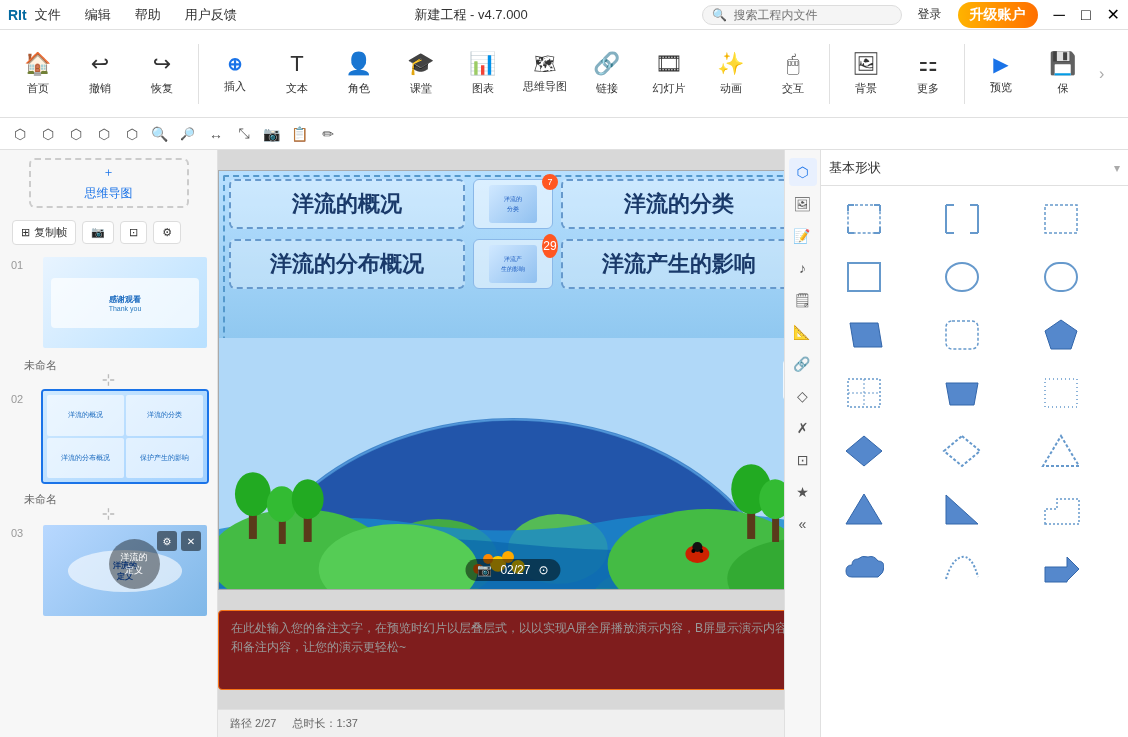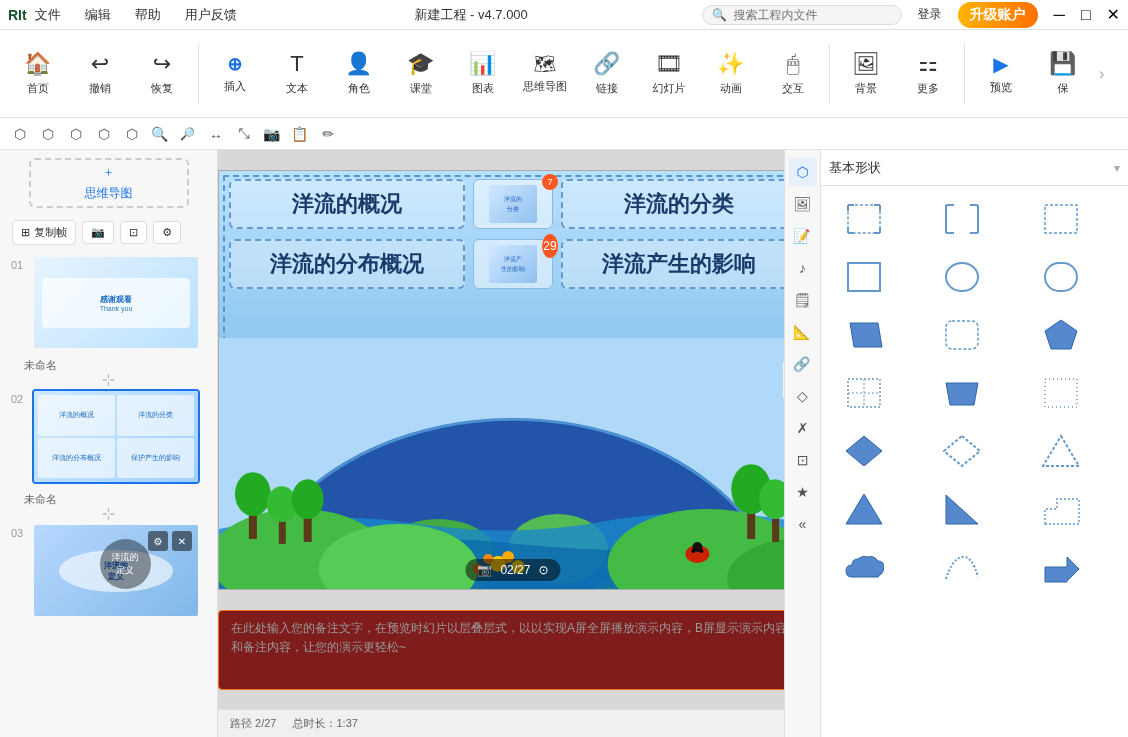--- a/index.html
+++ b/index.html
@@ -12,21 +12,21 @@
       display: flex;
       align-items: center;
       justify-content: space-between;
       border-bottom: 1px solid #e0e0e0;
       padding: 0 8px;
       user-select: none;
     }
     #titlebar .left { display: flex; align-items: center; gap: 4px; }
     #titlebar .center { font-size: 13px; color: #333; }
     #titlebar .right { display: flex; align-items: center; gap: 8px; }
-    .title-logo { font-weight: bold; color: #14532d; font-size: 14px; }
+    .title-logo { font-weight: bold; color: #0369a1; font-size: 14px; }
     .menu-items { display: flex; gap: 16px; }
     .menu-item { font-size: 13px; color: #333; cursor: pointer; padding: 2px 4px; }
     
     
     #toolbar {
       height: 88px;
       background: #fff;
       border-bottom: 1px solid #e0e0e0;
       display: flex;
       align-items: center;
@@ -124,20 +124,21 @@
       color: #333;
     }
     
     .slide-item {
       display: flex;
       align-items: flex-start;
       padding: 6px 8px;
       gap: 6px;
       cursor: pointer;
       position: relative;
+      justify-content: space-between;
     }
     .slide-num {
       font-size: 11px;
       color: #999;
       width: 18px;
       padding-top: 4px;
       text-align: center;
     }
     .slide-thumb {
       width: 168px;

